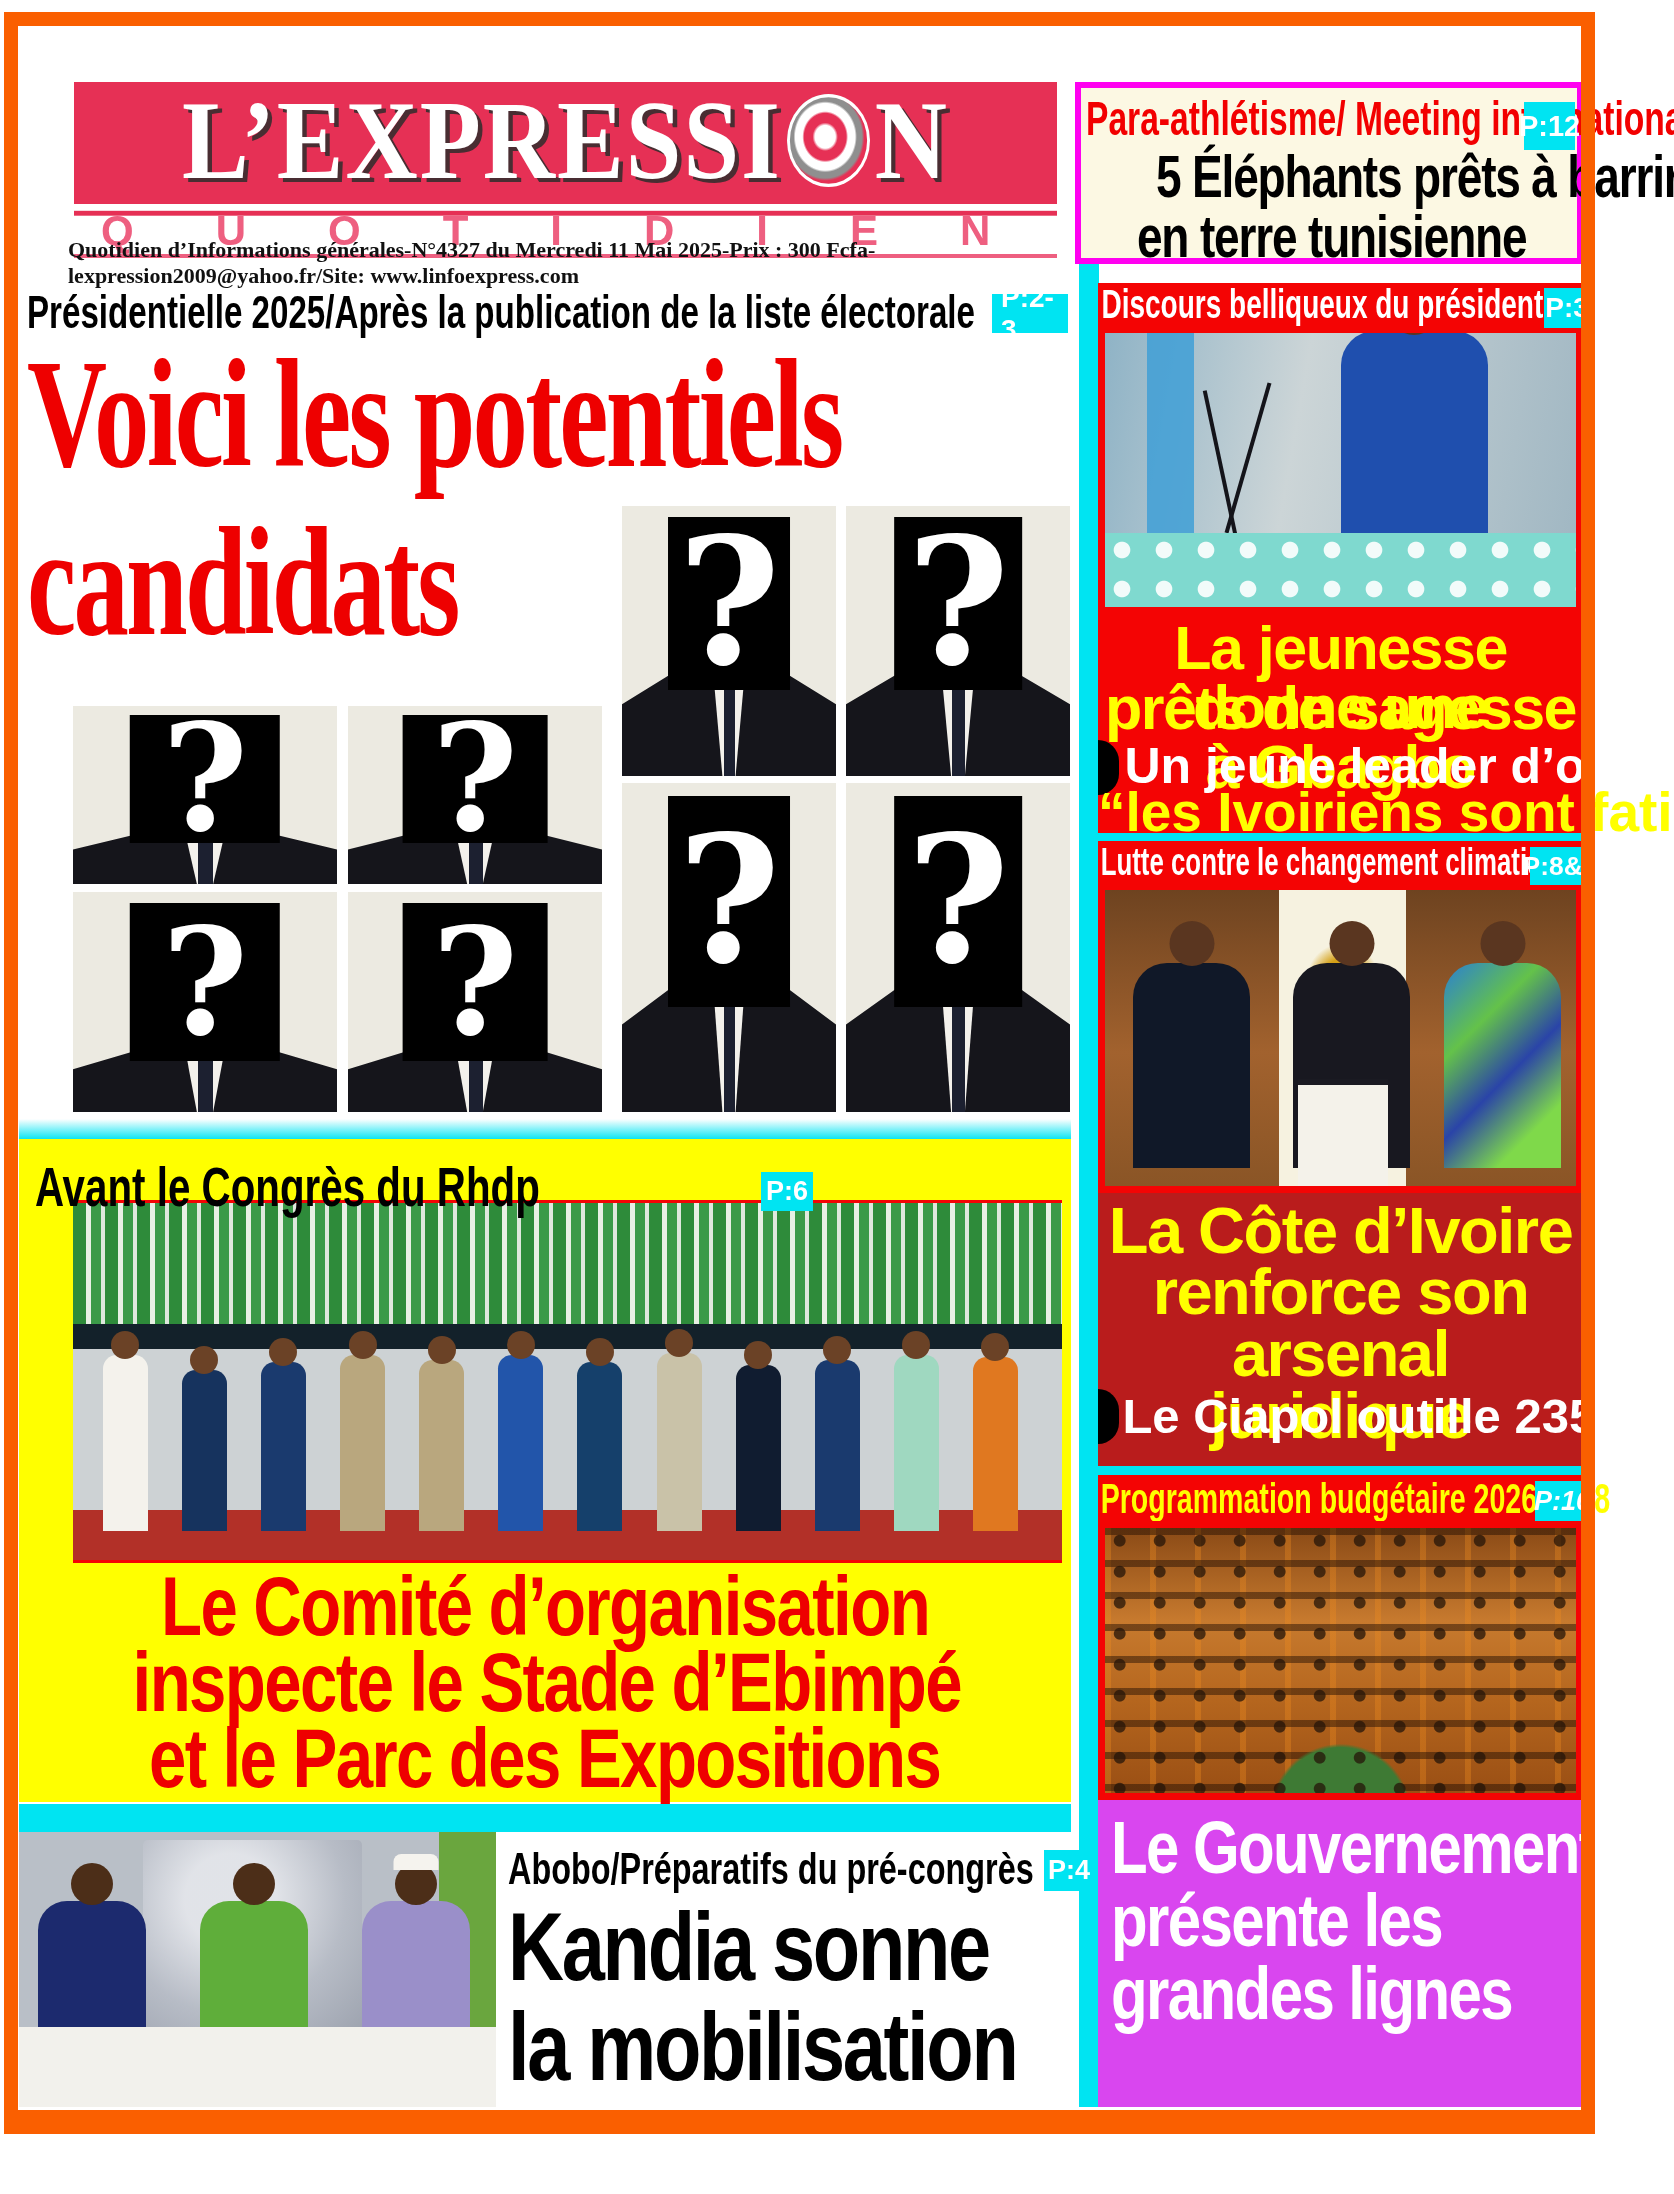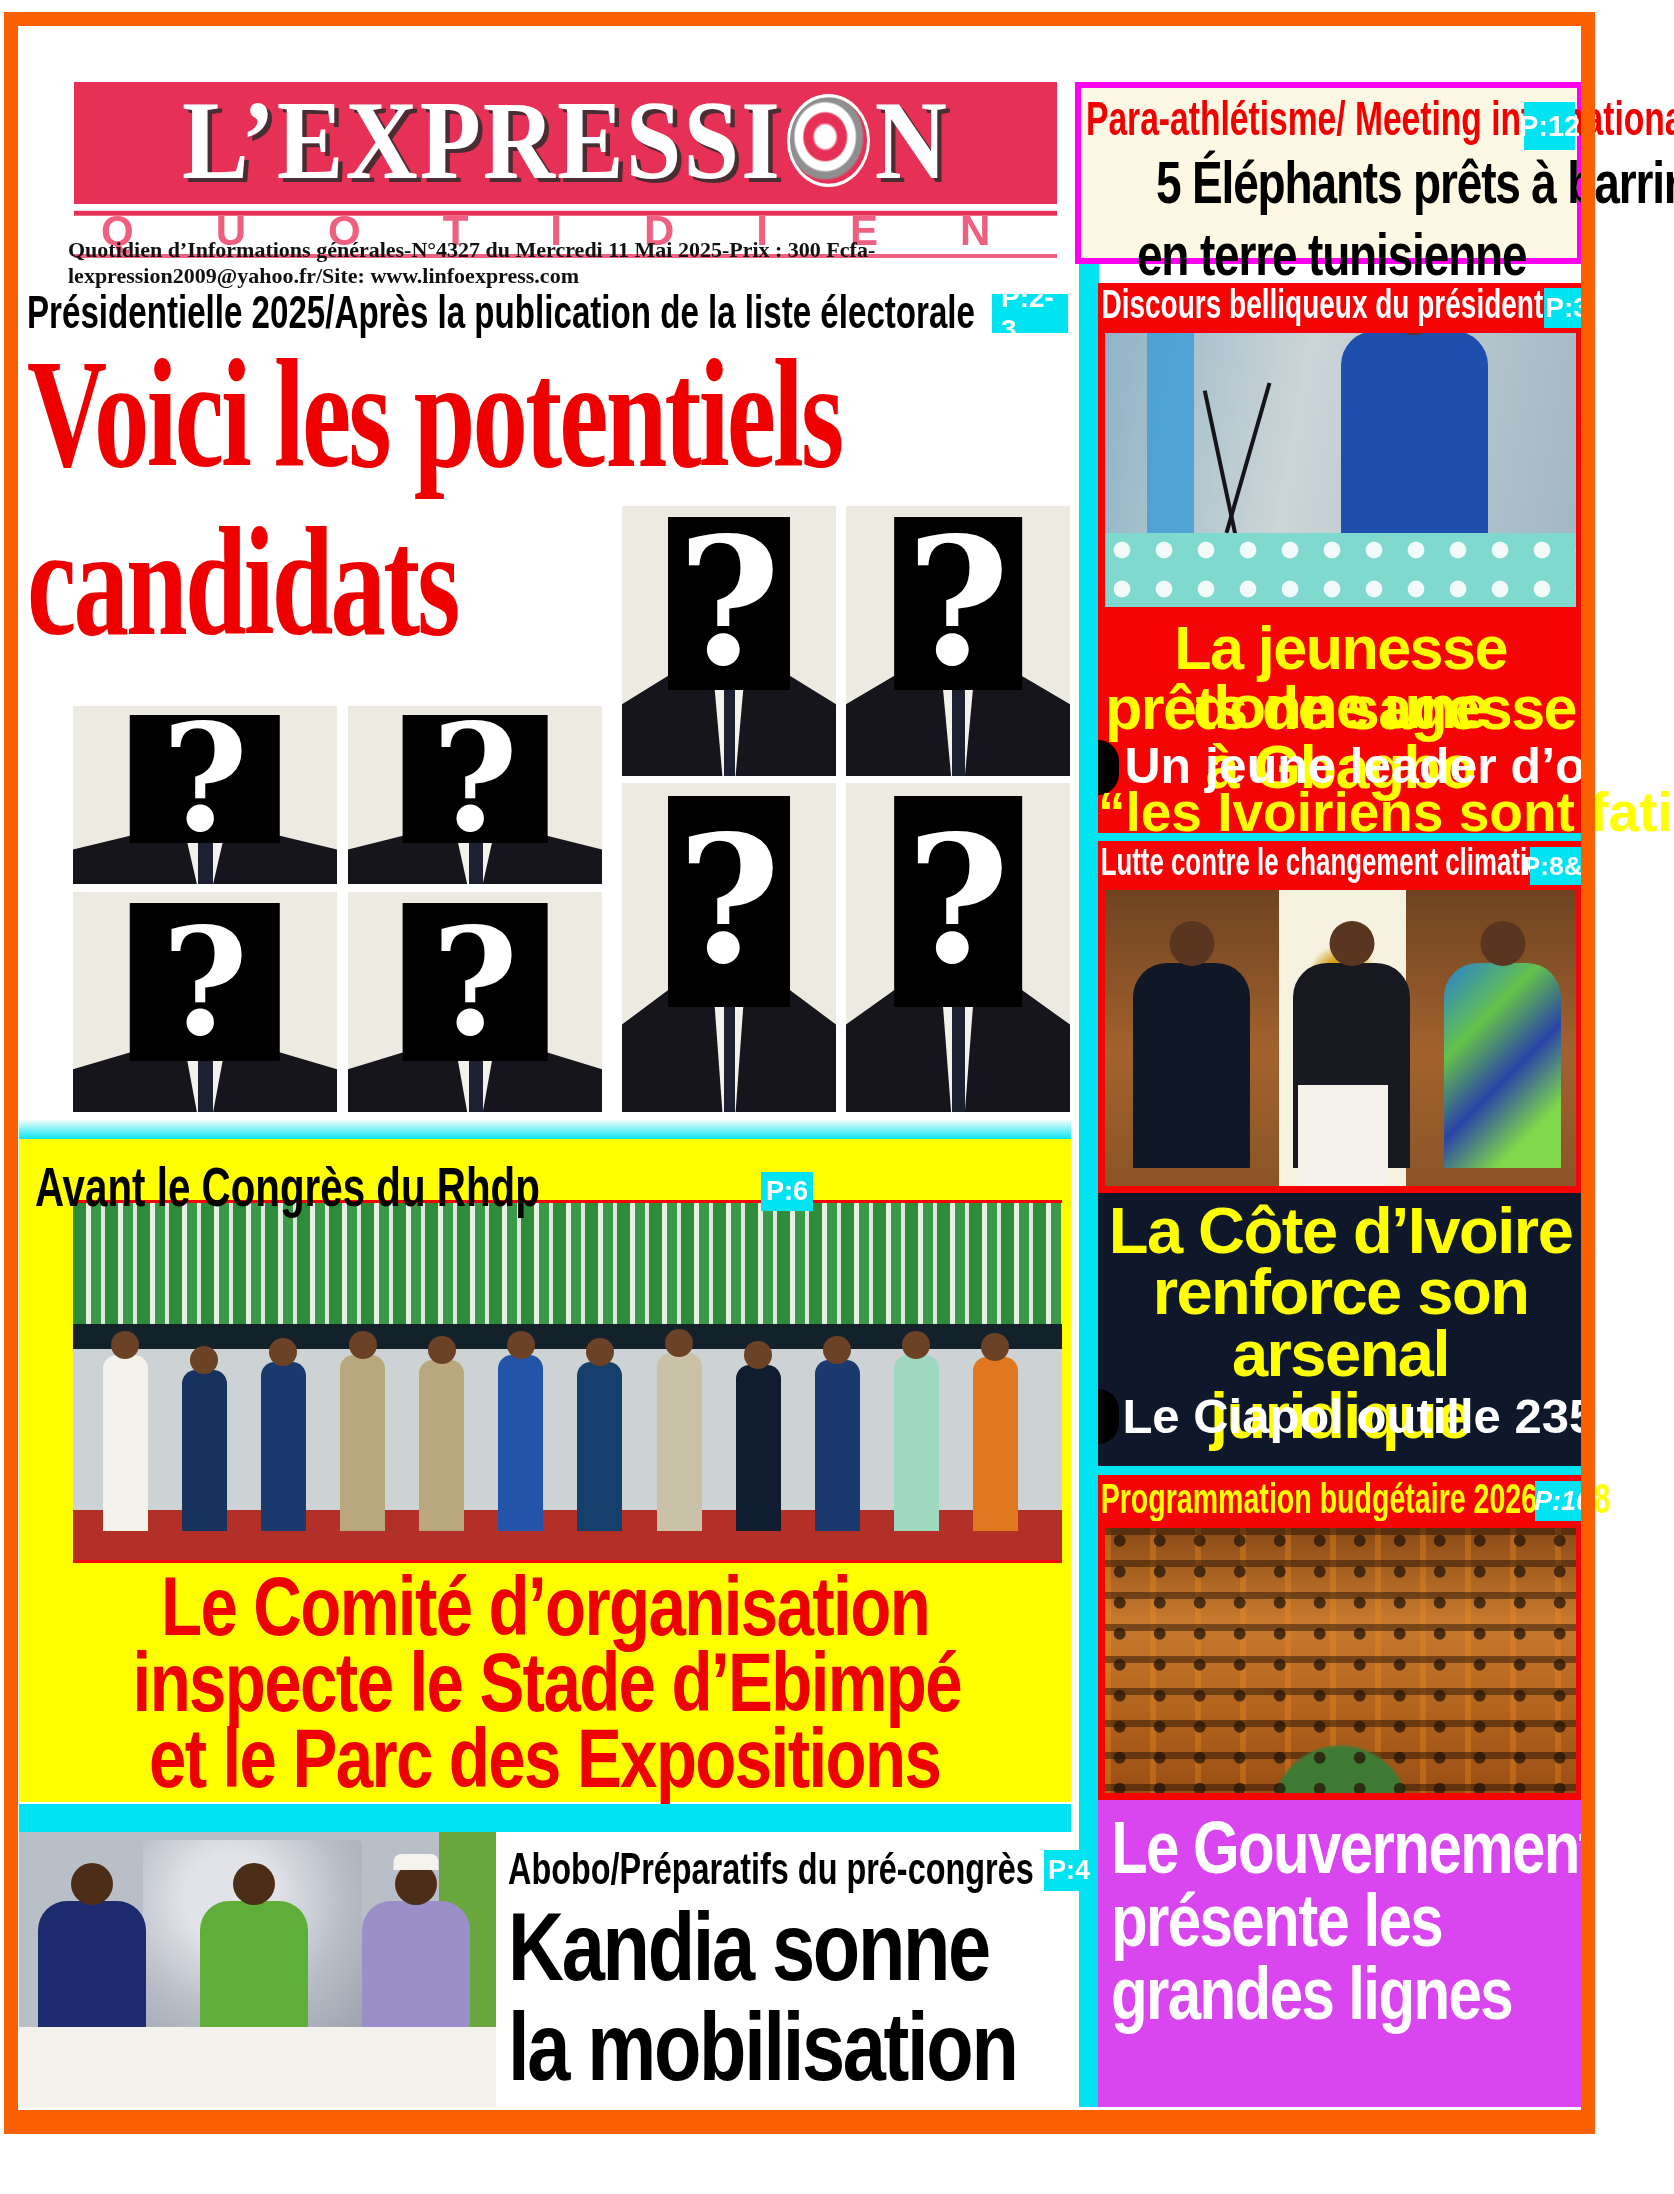--- a/index.html
+++ b/index.html
@@ -71,21 +71,21 @@
   .kandia{color:#000;font-weight:bold;letter-spacing:-2.9px;}
   .kandia1{left:508px;top:1897px;width:562px;height:100px;font-size:97px;line-height:100px;}
   .kandia1 .cond,.kandia2 .cond{transform:scaleX(.8);}
   .kandia2{left:508px;top:1997px;width:567px;height:100px;font-size:97px;line-height:100px;}
   
   .cyanV{left:1079px;top:264px;width:19.6px;height:1843px;background:#00e4f2;}
   .parabox{left:1075px;top:82px;width:508px;height:182px;background:#fcf8e3;border:6.8px solid #ff00f0;box-sizing:border-box;}
   .para-kick{left:1086px;top:89px;width:440px;height:59px;color:#f20000;font-weight:bold;font-size:48px;line-height:59px;z-index:5;}
   .para-kick .cond{transform:scaleX(.70);}
   .badge-12{left:1524px;top:102px;width:51px;height:48px;font-size:29px;}
-  .para-h{left:1082px;top:147px;width:494px;height:112px;text-align:center;color:#000;font-weight:bold;font-size:59px;line-height:72px;letter-spacing:-1.5px;z-index:5;}
+  .para-h{left:1082px;top:147px;width:494px;height:112px;text-align:center;color:#000;font-weight:bold;font-size:59px;line-height:60px;letter-spacing:-1.5px;z-index:5;}
   .para-h .cond{transform:scaleX(.78);}
   .bar-ppaci{left:1098px;top:283px;width:485px;height:43px;}
   .bar-ppaci .cond{color:#fff;font-weight:bold;font-size:40px;transform:scaleX(.70);padding-left:4.9px;}
   .badge-3{left:1544px;top:288px;width:46px;height:40px;font-size:28px;}
   .gbagbo{left:1098px;top:326px;width:485px;height:288px;border:7.8px solid #f40404;box-sizing:border-box;background:linear-gradient(100deg,#8fb3c6,#ccd5d7 40%,#9fb6c2);overflow:hidden;}
   .gb-stripe{position:absolute;left:9%;top:0;width:10%;height:100%;background:#3f9fd6;opacity:.85;}
   .gb-speaker{position:absolute;left:50%;bottom:24%;width:147px;height:210px;border-radius:34px 34px 0 0;background:#1f4fae;}
   .gb-speaker::before{content:"";position:absolute;top:-47px;left:50%;transform:translateX(-50%);width:51px;height:51px;border-radius:50%;background:#5a3620;}
   .gb-mic1{position:absolute;left:30%;bottom:26%;width:4.4px;height:156px;background:#14141a;transform:rotate(16deg);}
   .gb-mic2{position:absolute;left:24%;bottom:26%;width:4.4px;height:147px;background:#14141a;transform:rotate(-12deg);}
@@ -98,21 +98,21 @@
   .cyanS1{left:1098px;top:833px;width:485px;height:7.8px;background:#00e4f2;}
   .bar-climat{left:1098px;top:841px;width:485px;height:42px;}
   .bar-climat .cond{color:#fff;font-weight:bold;font-size:38px;transform:scaleX(.68);padding-left:3.9px;}
   .badge-89{left:1530px;top:847px;width:60px;height:38px;font-size:26.4px;}
   .climat{left:1098px;top:883px;width:485px;height:310px;border:7.8px solid #f40404;box-sizing:border-box;background:linear-gradient(180deg,#6e4320,#a2622e 55%,#8a5526);overflow:hidden;}
   .cl-banner{position:absolute;left:37%;top:0;width:27%;height:100%;background:#f6f2e0;}
   .cl-banner::before{content:"";position:absolute;left:50%;top:18%;transform:translateX(-50%);width:73px;height:73px;border-radius:50%;background:radial-gradient(circle,#d4a017 0 40%,rgba(212,160,23,.35) 60%,transparent 70%);}
   .cl-fig{position:absolute;bottom:6%;width:117px;height:205px;border-radius:34px 34px 0 0;}
   .cl-fig::before{content:"";position:absolute;top:-42px;left:50%;transform:translateX(-50%);width:45px;height:45px;border-radius:50%;background:#5a3620;}
   .cl-podium{position:absolute;left:41%;bottom:0;width:19%;height:34%;background:#f4f2ea;border-top:6.8px solid #1a1a22;}
-  .st2{left:1098px;top:1193px;width:485px;height:273px;background:#0f172a;}
+  .st2{left:1098px;top:1193px;width:485px;height:273px;background:#b91c1c;}
   .yline2{position:absolute;width:100%;text-align:center;color:#ffff00;font-weight:bold;font-size:65px;line-height:62px;letter-spacing:-1.5px;}
   .cyanS2{left:1098px;top:1466px;width:485px;height:8.8px;background:#00e4f2;}
   .bar-budget{left:1098px;top:1475px;width:485px;height:47px;}
   .bar-budget .cond{color:#ffff00;font-weight:bold;font-size:42px;transform:scaleX(.68);padding-left:3.9px;}
   .badge-10{left:1535px;top:1481px;width:55px;height:40px;font-size:27px;font-style:italic;}
   .parl{left:1098px;top:1521px;width:485px;height:279px;border:7.8px solid #f40404;box-sizing:border-box;background:
     radial-gradient(circle at 50% 108%,#3e7a34 0 18%,transparent 19%),
     repeating-linear-gradient(180deg,rgba(40,18,4,.5) 0 6.8px,rgba(0,0,0,0) 6.8px 32px),
     repeating-linear-gradient(90deg,rgba(240,140,30,.35) 0 5.9px,rgba(0,0,0,0) 5.9px 45px),
     linear-gradient(180deg,#8a4a16,#c77a2e 35%,#b5661e 65%,#9a4f14);overflow:hidden;}

